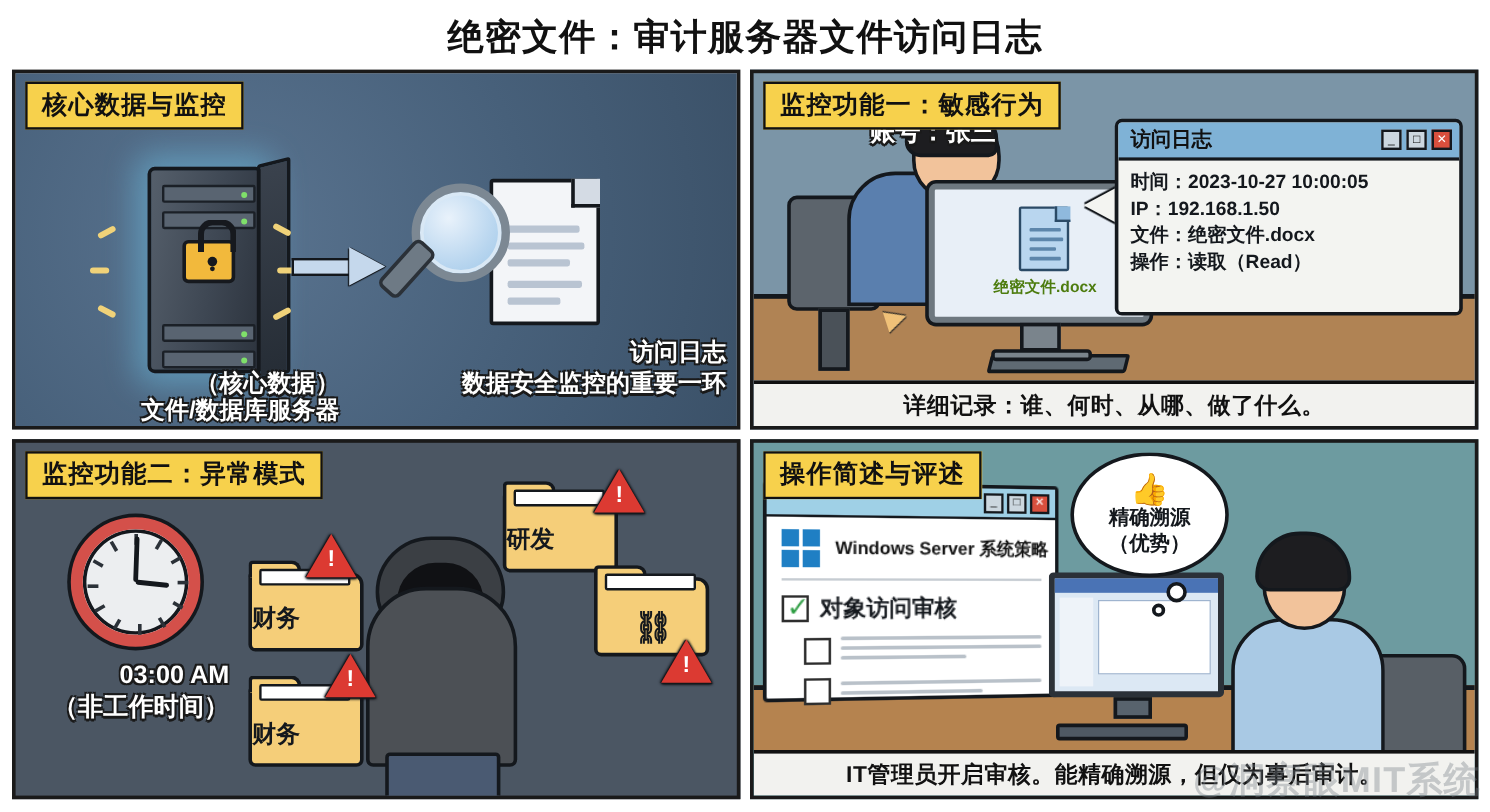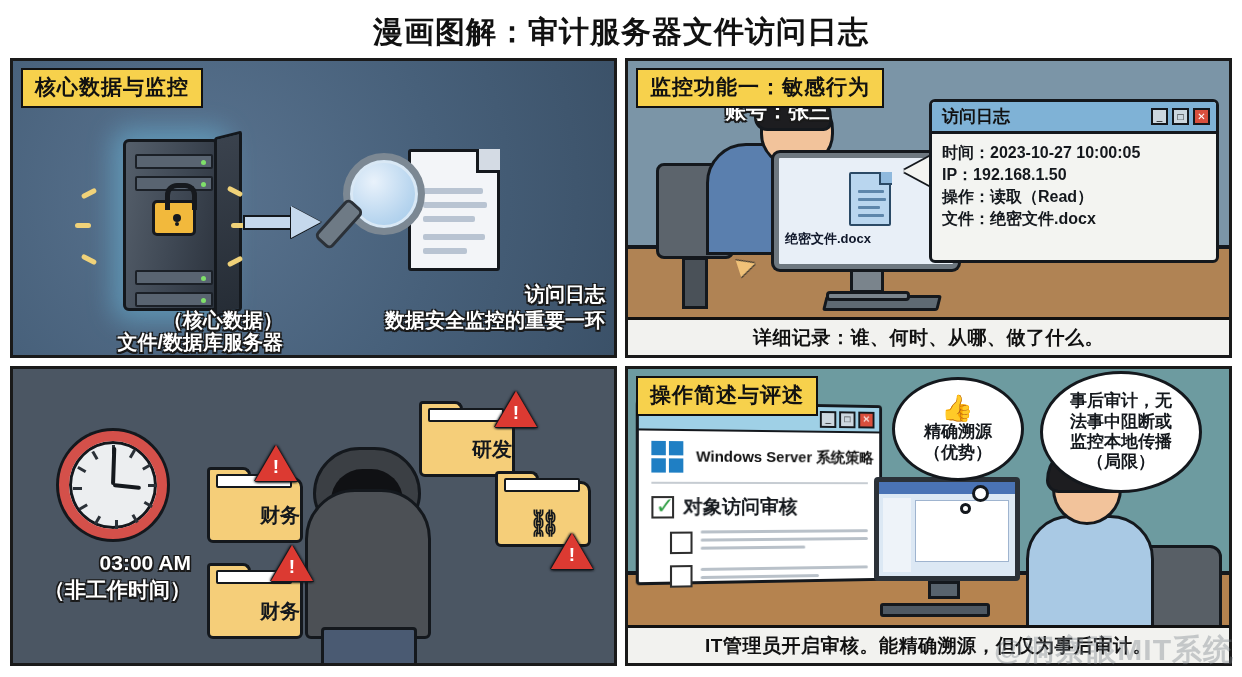--- a/index.html
+++ b/index.html
@@ -163,22 +163,22 @@
   }
   .monitor2-stand { position:absolute; left:222px; top:208px; width:34px;height:24px;background:#7a848c;border:3px solid #14181d; }
   .monitor2-foot { position:absolute; left:198px; top:230px; width:84px;height:10px;background:#7a848c;border:3px solid #14181d;border-radius:4px; }
   .file-icon {
     position:absolute; left:70px; top:14px; width:42px;height:54px;
     background:#b9d6ef; border:2.5px solid #2b4a66; border-radius:2px;
   }
   .file-icon .fold2 { position:absolute; right:-2.5px; top:-2.5px;width:13px;height:13px;background:#8fb9dd;border-left:2.5px solid #2b4a66;border-bottom:2.5px solid #2b4a66; }
   .file-icon .fl { position:absolute; left:7px; height:3px; background:#5d86ab; border-radius:1px; }
   .file-name {
-    position:absolute; left:6px; top:72px; width:172px; 
-    font-size:13px; font-weight:bold; color:#0f172a;
+    position:absolute; left:6px; top:72px; width:172px; text-align:center;
+    font-size:13px; font-weight:bold; color:#4d7c0f;
   }
   .cursor2 {
     position:absolute; left:110px; top:196px; width:0;height:0;
     border-left:18px solid #f0c178; border-top:9px solid transparent; border-bottom:9px solid transparent;
     transform: rotate(-18deg);
     filter: drop-shadow(0 1px 0 #14181d) drop-shadow(0 -1px 0 #14181d);
   }
   .kb2 { position:absolute; left:196px; bottom:44px; width:116px;height:16px;background:#5f6a73;border:3px solid #14181d;border-radius:3px;transform:skewX(-14deg); }
   .logwin {
     position:absolute; right:10px; top:38px; width:290px; height:164px;
@@ -213,21 +213,21 @@
   }
   .tick { position:absolute; left:50%; top:4px; width:3px;height:9px;background:#2b3138;transform-origin:3px 42px; margin-left:-1.5px; }
   .hand-h { position:absolute; left:50%; bottom:50%; width:4px;height:28px;background:#14181d;transform-origin:bottom center; transform:rotate(96deg); margin-left:-2px; border-radius:2px; }
   .hand-m { position:absolute; left:50%; bottom:50%; width:4px;height:38px;background:#14181d;transform-origin:bottom center; transform:rotate(2deg); margin-left:-2px; border-radius:2px; }
   .folder {
     position:absolute; width:96px; height:66px;
     background:#f5ce79; border:3.5px solid #14181d; border-radius:3px 10px 6px 6px;
   }
   .folder .tab { position:absolute; left:-3.5px; top:-13px; width:44px;height:14px;background:#f5ce79;border:3.5px solid #14181d;border-bottom:none;border-radius:4px 8px 0 0; }
   .folder .sheet { position:absolute; left:6px; top:-6px; width:76px;height:14px;background:#fff;border:2.5px solid #14181d;border-radius:2px; }
-  .folder .flabel { position:absolute; left:0; right:0; top:22px; text-align:right; font-size:20px; font-weight:bold; color:#14181d; }
+  .folder .flabel { position:absolute; left:0; right:0; top:22px; text-align:left; font-size:20px; font-weight:bold; color:#14181d; }
   .warn {
     position:absolute; width:0;height:0;
     border-left:21px solid transparent; border-right:21px solid transparent; border-bottom:36px solid #dc3a32;
     filter: drop-shadow(0 0 1.5px #14181d) drop-shadow(1px 1px 0 #14181d) drop-shadow(-1px 0 0 #14181d);
   }
   .warn span { position:absolute; left:-4px; top:12px; width:8px; color:#fff; font-size:19px; font-weight:bold; text-align:center; line-height:1; }
   .hacker-body {
     position:absolute; left:292px; top:120px; width:126px;height:150px;
     background:#4c5055; border:3.5px solid #14181d; border-radius:50px 50px 6px 6px;
   }
@@ -287,21 +287,21 @@
   .watermark {
     position:absolute; right:8px; bottom:6px;
     font-size:30px; font-weight:bold; color:rgba(120,128,136,0.38);
     z-index:60; white-space:nowrap; letter-spacing:1px;
     pointer-events:none;
   }
 </style>
 </head>
 <body>
 
-<div class="page-title">漫画图解：审计服务器文件访问日志</div>
+<div class="page-title">绝密文件：审计服务器文件访问日志</div>
 
 <div class="grid">
 
   <div class="panel" id="panel1">
     <div class="panel-scene">
 
       <div class="server">
         <div class="server-side"></div>
         <div class="bay" style="top:12px">
             <i></i>
@@ -384,22 +384,22 @@
           <div class="logwin-title">访问日志</div>
           <div class="wbtns">
             <div class="wbtn">_</div>
             <div class="wbtn">□</div>
             <div class="wbtn close">✕</div>
           </div>
         </div>
         <div class="logwin-body">
           <div class="logline">时间：2023-10-27 10:00:05</div>
           <div class="logline">IP：192.168.1.50</div>
+          <div class="logline">文件：绝密文件.docx</div>
           <div class="logline">操作：读取（Read）</div>
-          <div class="logline">文件：绝密文件.docx</div>
         </div>
       </div>
     </div>
     <div class="panel-badge">监控功能一：敏感行为</div>
     <div class="caption">详细记录：谁、何时、从哪、做了什么。</div>
   </div>
 
   <div class="panel" id="panel3">
     <div class="panel-scene">
 
@@ -462,20 +462,21 @@
       <div class="folder" style="left:482px; top:112px;">
         <div class="tab"></div>
           <div class="sheet"></div>
         <div class="chain" style="left:30px; top:24px;">⛓</div>
       </div>
 
       <div class="warn" style="left:538px; top:164px;">
         <span>!</span>
       </div>
     </div>
+    <div class="panel-badge">监控功能二：异常模式</div>
   </div>
 
   <div class="panel" id="panel4">
     <div class="panel-scene">
       <div class="desk4"></div>
 
       <div class="winwin">
         <div class="winwin-bar">
           <div class="wbtn">_</div>
           <div class="wbtn">□</div>
@@ -528,26 +529,20 @@
 
       <div class="tail-dot" style="left:332px; top:134px; width:11px; height:11px;"></div>
       <div class="tail-dot" style="left:344px; top:116px; width:17px; height:17px;"></div>
 
       <div class="bubble" style="left:264px; top:8px; width:132px; height:104px; font-size:17px;">
         <div class="thumb">👍</div>
         <div class="bl">精确溯源</div>
         <div class="bl">（优势）</div>
       </div>
 
-      <div class="bubble" style="left:412px; top:2px; width:162px; height:122px; font-size:17px;">
-        <div class="bl">事后审计，无</div>
-        <div class="bl">法事中阻断或</div>
-        <div class="bl">监控本地传播</div>
-        <div class="bl">（局限）</div>
-      </div>
     </div>
     <div class="panel-badge">操作简述与评述</div>
     <div class="caption">IT管理员开启审核。能精确溯源，但仅为事后审计。</div>
   </div>
 
 </div>
 
 <div class="watermark">@洞察眼MIT系统</div>
 
 </body></html>

